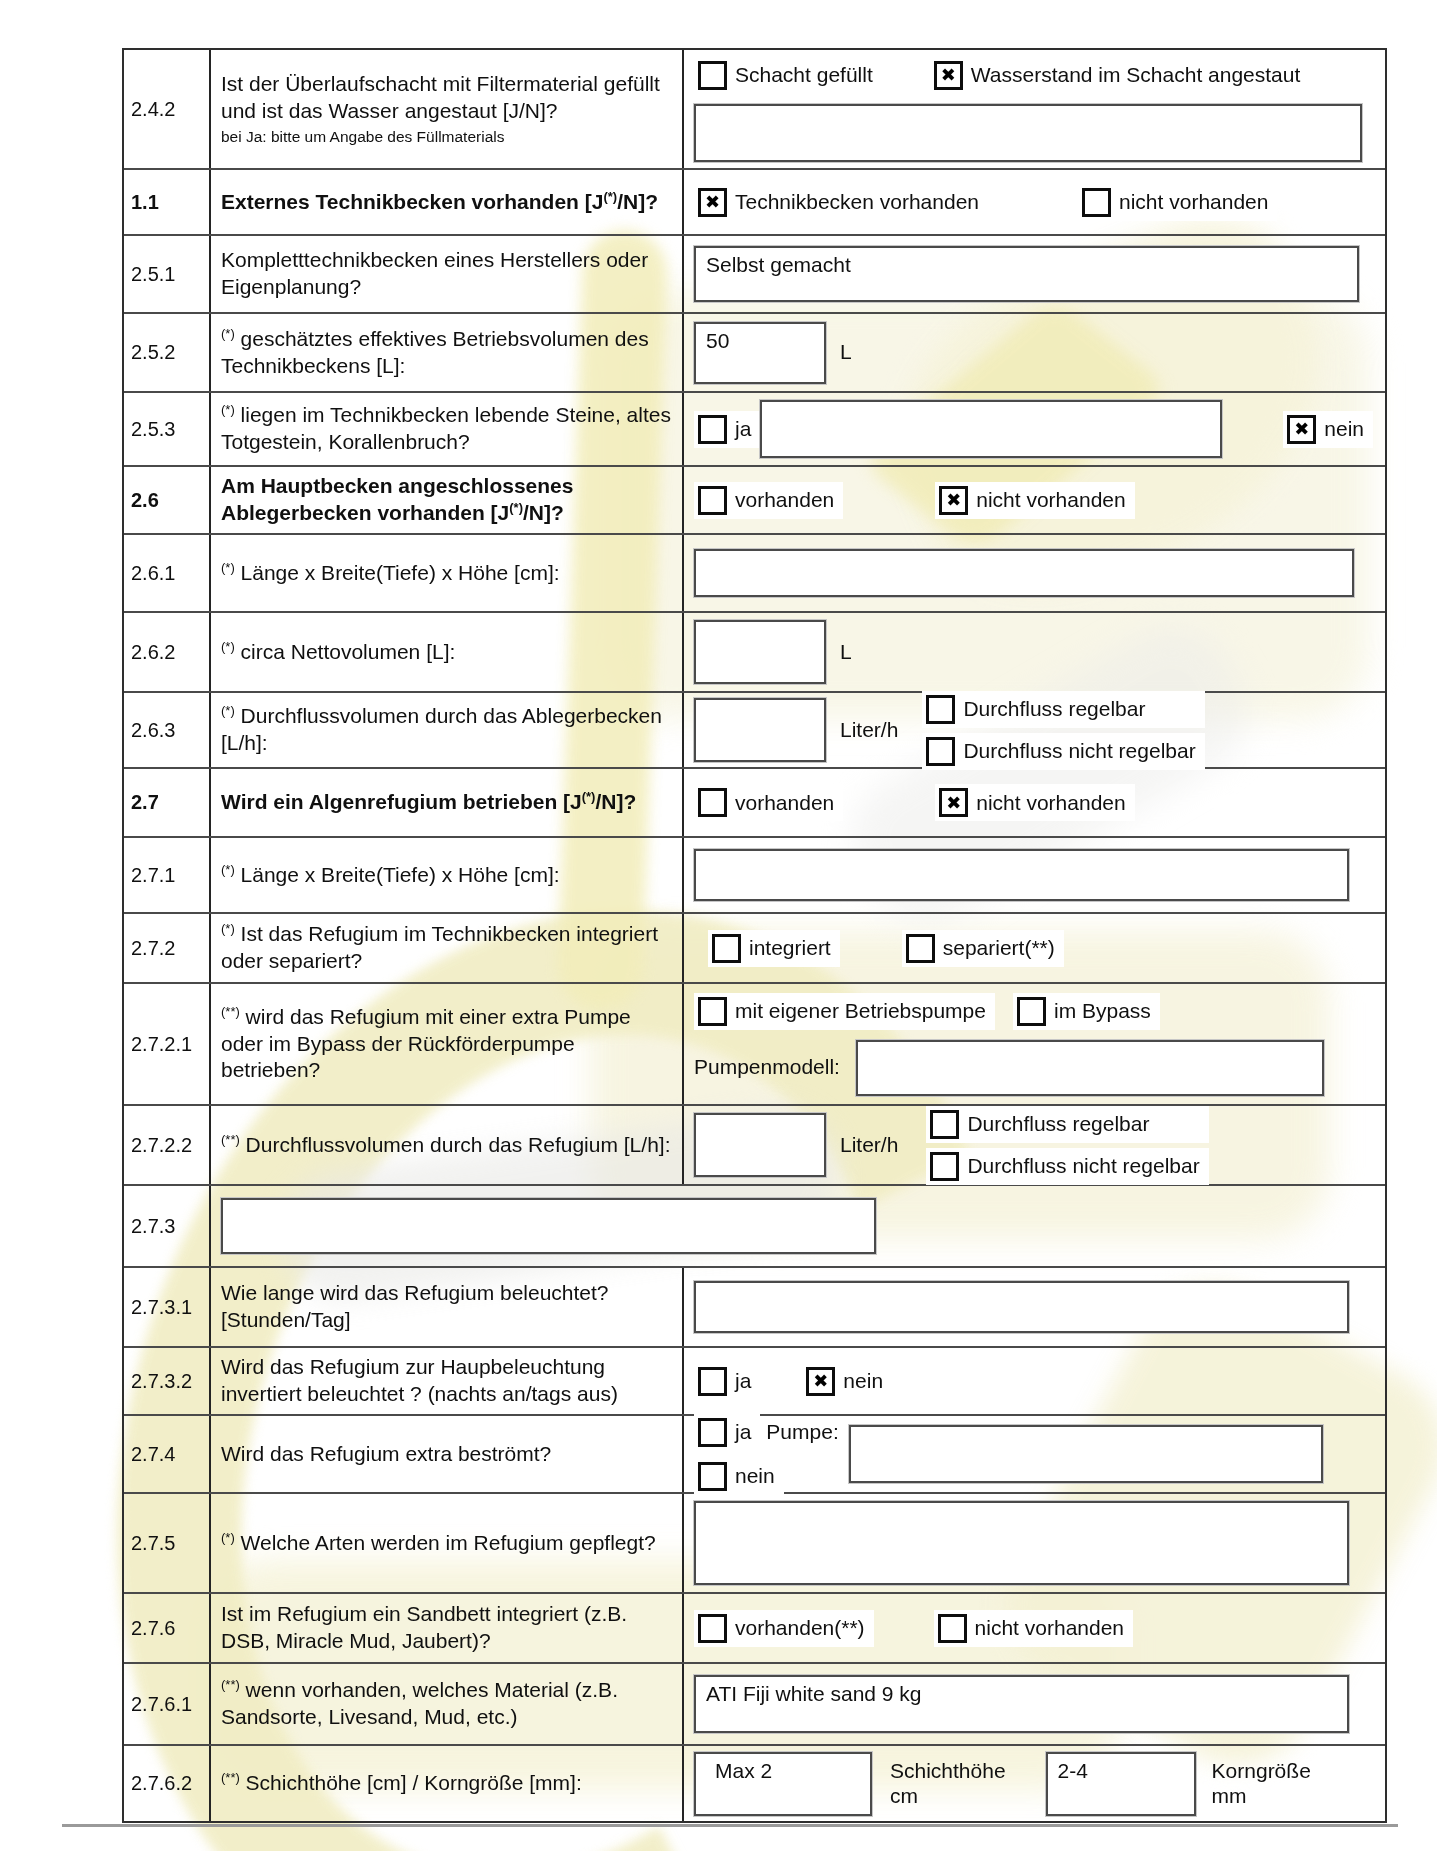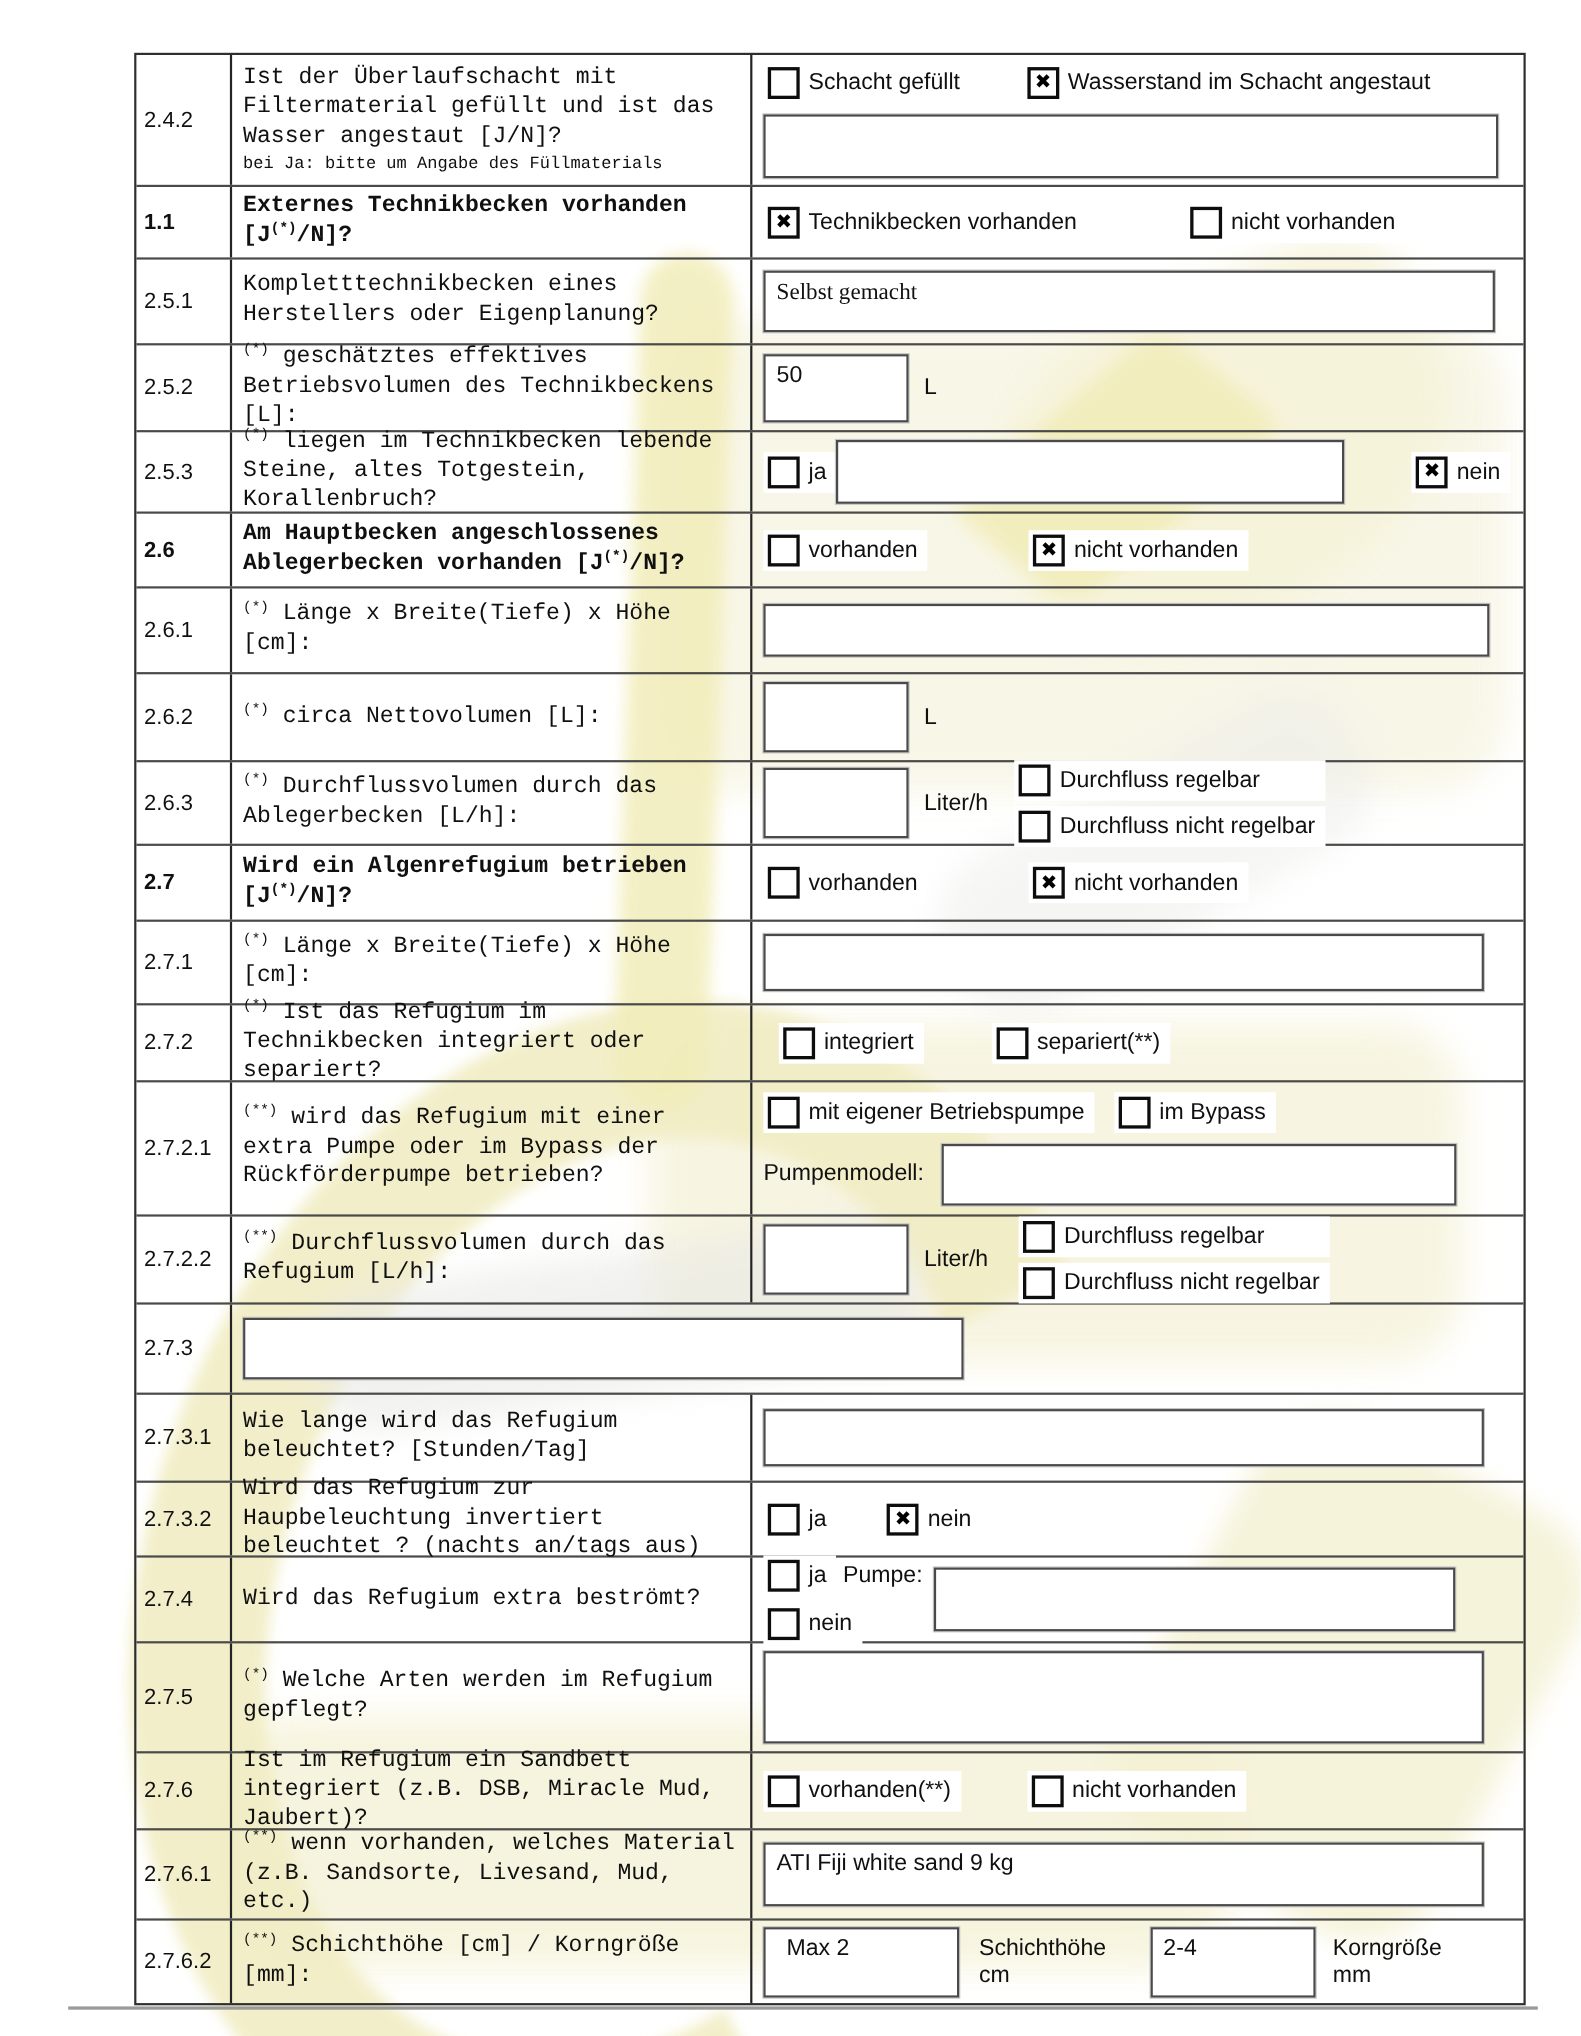--- a/index.html
+++ b/index.html
@@ -36,21 +36,21 @@
 
   
   #form-table{position:absolute;left:122px;top:48px;width:1261px;
     border:2px solid #2e2e2e;z-index:1;}
   .row{display:flex;border-top:2px solid #4a4a4a;box-sizing:border-box;}
   .row:first-child{border-top:none;}
   .cell{box-sizing:border-box;}
   .cell.num{width:87px;flex:none;border-right:2px solid #242424;display:flex;align-items:center;
     padding-left:7px;font-size:20px;}
   .cell.q{width:473px;flex:none;border-right:2px solid #242424;display:flex;flex-direction:column;
-    justify-content:center;padding:4px 10px 4px 10px;font-size:21px;line-height:1.28;font-family:Liberation Mono, monospace;}
+    justify-content:center;padding:4px 10px 4px 10px;font-size:21px;line-height:1.28;}
   .row.bold .cell.q,.row.bold .cell.num{font-weight:bold;}
   .cell.a{flex:1;display:flex;flex-wrap:wrap;align-items:center;align-content:center;
     padding:6px 12px 6px 10px;font-size:21px;row-gap:5px;}
   sup{font-size:13px;line-height:0;}
   .qnote{font-size:15.5px;margin-top:2px;}
   .smallinline{font-size:21px;}
 
   
   .cbg{display:inline-flex;align-items:center;background:#ffffff;padding:4px 9px 4px 4px;flex:none;}
   .cbx{width:23px;height:23px;border:3px solid #0d0d0d;background:#fff;display:inline-flex;
@@ -125,21 +125,21 @@
             <span class="cblabel">nicht vorhanden</span>
           </span>
         </div>
       </div>
       <div class="row" style="height: 78px;">
         <div class="cell num">2.5.1</div>
         <div class="cell q">
           <div class="qtext">Kompletttechnikbecken eines Herstellers oder Eigenplanung?</div>
         </div>
         <div class="cell a">
-          <div class="box" style="width: 665px; height: 56px; font-family: Liberation Serif, serif;">
+          <div class="box" style="width: 665px; height: 56px;">
             <span class="val">Selbst gemacht</span>
           </div>
         </div>
       </div>
       <div class="row" style="height: 79px;">
         <div class="cell num">2.5.2</div>
         <div class="cell q">
           <div class="qtext"><sup>(*)</sup> geschätztes effektives Betriebsvolumen des Technikbeckens [L]:</div>
         </div>
         <div class="cell a">

